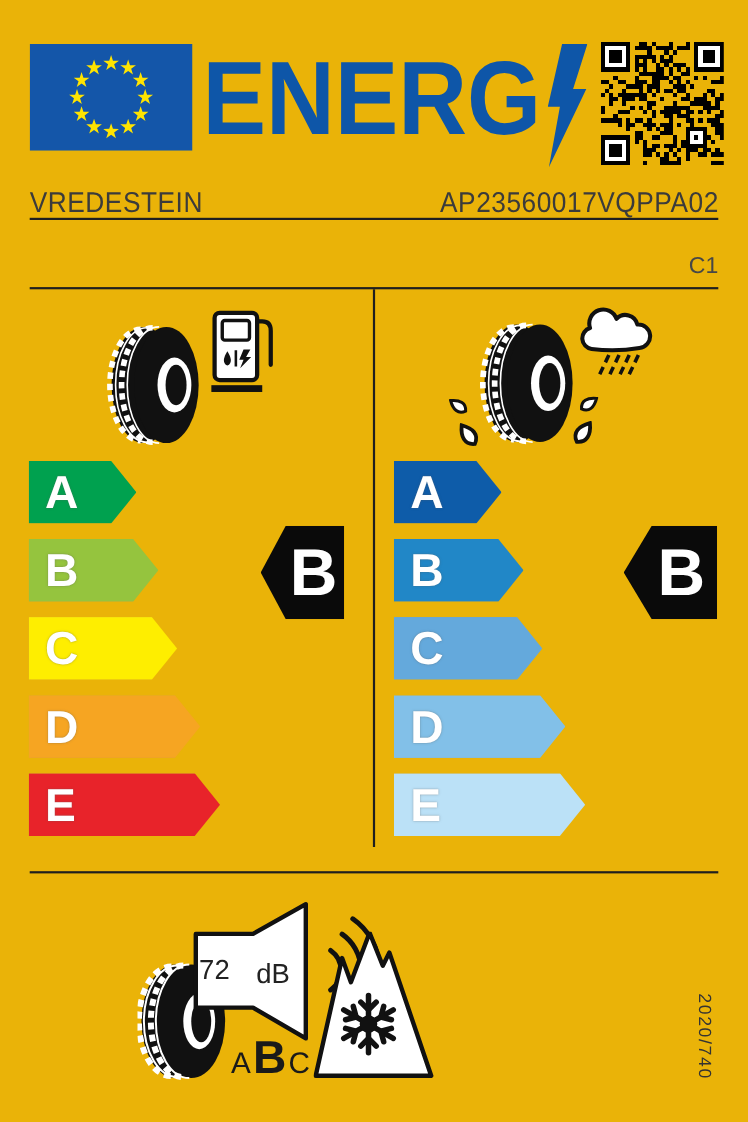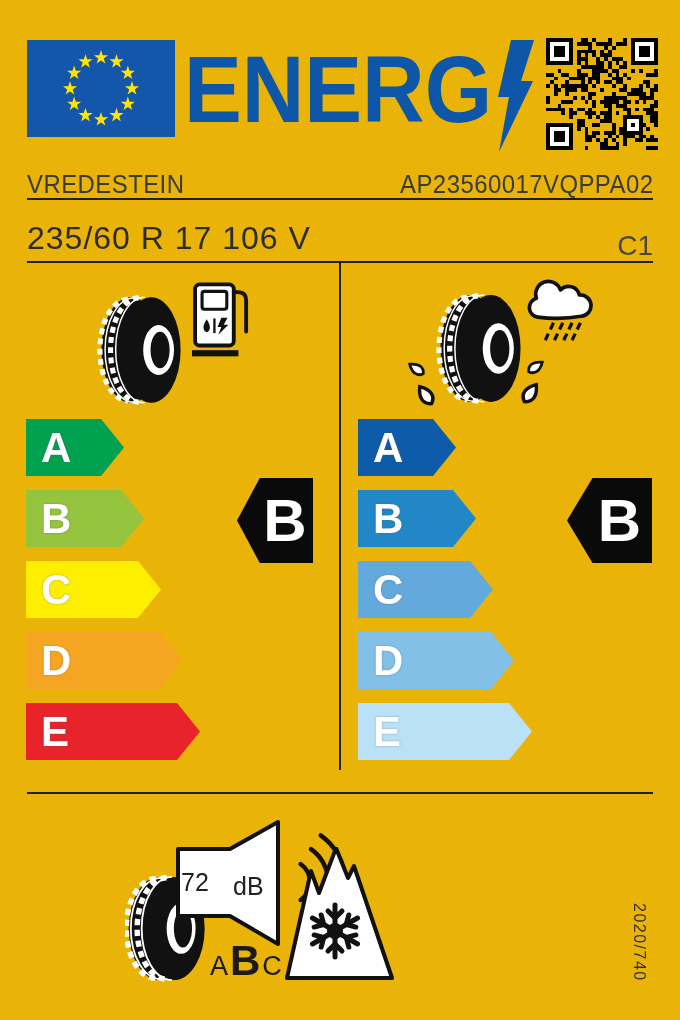--- a/index.html
+++ b/index.html
@@ -4,21 +4,21 @@
 <style>
   html,body{margin:0;padding:0;background:#fff;}
   #label{position:relative;width:680px;height:1020px;background:#eab308;overflow:hidden;
          font-family:"Liberation Sans",sans-serif;color:#2e2e2e;}
   .abs{position:absolute;}
   .hrule{position:absolute;left:27px;width:626px;height:2px;background:#1f1f1f;}
   .vrule{position:absolute;left:339px;top:263px;width:2px;height:507px;background:#1f1f1f;}
   .brand-text{font-size:26px;letter-spacing:.5px;color:#3b3b3b;transform:scaleX(.92);transform-origin:left center;white-space:nowrap;}
   .code-text{font-size:26px;letter-spacing:.5px;color:#3b3b3b;transform:scaleX(.92);transform-origin:right center;white-space:nowrap;}
   .size-text{font-size:32px;letter-spacing:1px;color:#2c2c2c;white-space:nowrap;}
-  .class-text{font-size:28px;color:#474747;margin-left:28px;}
+  .class-text{font-size:21px;color:#474747;margin-left:28px;}
   .arrow{position:absolute;height:57px;display:flex;align-items:center;padding-left:15px;box-sizing:border-box;
          clip-path:polygon(0 0, calc(100% - 23px) 0, 100% 50%, calc(100% - 23px) 100%, 0 100%);
          filter:drop-shadow(0 0 1px #9a9a9a);}
   .arrow-letter{font-size:42px;font-weight:bold;color:#fff;line-height:1;text-shadow:0 0 2px rgba(90,90,90,.55);}
   .indicator{position:absolute;height:85px;display:flex;align-items:center;justify-content:center;
              padding-left:20px;box-sizing:border-box;
              clip-path:polygon(0 50%, 30% 0, 100% 0, 100% 100%, 30% 100%);}
   .indicator-letter{font-size:60px;font-weight:bold;color:#fff;line-height:1;}
   .noise-num{position:absolute;font-size:25px;color:#222;}
   .noise-unit{position:absolute;font-size:25px;color:#222;text-align:center;}
@@ -69,21 +69,20 @@
     <path d="M21,21h3v3h-3z" fill="#fff"></path>
     <path d="M22,22h1v1h-1z" fill="#000"></path>
     <path class="cells" fill="#000" d="M9,0h1v1h-1zM10,0h1v1h-1zM12,0h1v1h-1zM16,0h1v1h-1zM20,0h1v1h-1zM8,1h1v1h-1zM9,1h1v1h-1zM10,1h1v1h-1zM11,1h1v1h-1zM13,1h1v1h-1zM14,1h1v1h-1zM15,1h1v1h-1zM16,1h1v1h-1zM18,1h1v1h-1zM19,1h1v1h-1zM20,1h1v1h-1zM11,2h1v1h-1zM15,2h1v1h-1zM17,2h1v1h-1zM8,3h1v1h-1zM9,3h1v1h-1zM10,3h1v1h-1zM11,3h1v1h-1zM12,3h1v1h-1zM14,3h1v1h-1zM16,3h1v1h-1zM8,4h1v1h-1zM10,4h1v1h-1zM12,4h1v1h-1zM14,4h1v1h-1zM15,4h1v1h-1zM16,4h1v1h-1zM8,5h1v1h-1zM9,5h1v1h-1zM10,5h1v1h-1zM13,5h1v1h-1zM15,5h1v1h-1zM17,5h1v1h-1zM18,5h1v1h-1zM19,5h1v1h-1zM8,6h1v1h-1zM10,6h1v1h-1zM13,6h1v1h-1zM14,6h1v1h-1zM16,6h1v1h-1zM18,6h1v1h-1zM20,6h1v1h-1zM9,7h1v1h-1zM10,7h1v1h-1zM11,7h1v1h-1zM12,7h1v1h-1zM13,7h1v1h-1zM14,7h1v1h-1zM16,7h1v1h-1zM19,7h1v1h-1zM20,7h1v1h-1zM3,8h1v1h-1zM8,8h1v1h-1zM12,8h1v1h-1zM13,8h1v1h-1zM14,8h1v1h-1zM15,8h1v1h-1zM17,8h1v1h-1zM18,8h1v1h-1zM22,8h1v1h-1zM24,8h1v1h-1zM28,8h1v1h-1zM0,9h1v1h-1zM1,9h1v1h-1zM4,9h1v1h-1zM5,9h1v1h-1zM8,9h1v1h-1zM9,9h1v1h-1zM10,9h1v1h-1zM12,9h1v1h-1zM13,9h1v1h-1zM16,9h1v1h-1zM18,9h1v1h-1zM20,9h1v1h-1zM26,9h1v1h-1zM27,9h1v1h-1zM28,9h1v1h-1zM2,10h1v1h-1zM6,10h1v1h-1zM7,10h1v1h-1zM8,10h1v1h-1zM9,10h1v1h-1zM11,10h1v1h-1zM12,10h1v1h-1zM13,10h1v1h-1zM17,10h1v1h-1zM18,10h1v1h-1zM19,10h1v1h-1zM21,10h1v1h-1zM1,11h1v1h-1zM5,11h1v1h-1zM9,11h1v1h-1zM11,11h1v1h-1zM13,11h1v1h-1zM15,11h1v1h-1zM16,11h1v1h-1zM18,11h1v1h-1zM19,11h1v1h-1zM25,11h1v1h-1zM26,11h1v1h-1zM0,12h1v1h-1zM2,12h1v1h-1zM4,12h1v1h-1zM5,12h1v1h-1zM6,12h1v1h-1zM7,12h1v1h-1zM8,12h1v1h-1zM9,12h1v1h-1zM10,12h1v1h-1zM12,12h1v1h-1zM17,12h1v1h-1zM20,12h1v1h-1zM24,12h1v1h-1zM26,12h1v1h-1zM28,12h1v1h-1zM2,13h1v1h-1zM3,13h1v1h-1zM5,13h1v1h-1zM6,13h1v1h-1zM7,13h1v1h-1zM9,13h1v1h-1zM10,13h1v1h-1zM14,13h1v1h-1zM19,13h1v1h-1zM20,13h1v1h-1zM22,13h1v1h-1zM23,13h1v1h-1zM24,13h1v1h-1zM27,13h1v1h-1zM28,13h1v1h-1zM2,14h1v1h-1zM5,14h1v1h-1zM11,14h1v1h-1zM12,14h1v1h-1zM17,14h1v1h-1zM21,14h1v1h-1zM22,14h1v1h-1zM23,14h1v1h-1zM24,14h1v1h-1zM25,14h1v1h-1zM27,14h1v1h-1zM0,15h1v1h-1zM7,15h1v1h-1zM9,15h1v1h-1zM11,15h1v1h-1zM15,15h1v1h-1zM16,15h1v1h-1zM17,15h1v1h-1zM18,15h1v1h-1zM19,15h1v1h-1zM20,15h1v1h-1zM24,15h1v1h-1zM25,15h1v1h-1zM26,15h1v1h-1zM27,15h1v1h-1zM0,16h1v1h-1zM4,16h1v1h-1zM5,16h1v1h-1zM6,16h1v1h-1zM10,16h1v1h-1zM12,16h1v1h-1zM14,16h1v1h-1zM15,16h1v1h-1zM16,16h1v1h-1zM17,16h1v1h-1zM18,16h1v1h-1zM20,16h1v1h-1zM21,16h1v1h-1zM23,16h1v1h-1zM25,16h1v1h-1zM28,16h1v1h-1zM3,17h1v1h-1zM12,17h1v1h-1zM15,17h1v1h-1zM16,17h1v1h-1zM18,17h1v1h-1zM19,17h1v1h-1zM20,17h1v1h-1zM27,17h1v1h-1zM28,17h1v1h-1zM0,18h1v1h-1zM1,18h1v1h-1zM2,18h1v1h-1zM3,18h1v1h-1zM4,18h1v1h-1zM6,18h1v1h-1zM8,18h1v1h-1zM9,18h1v1h-1zM11,18h1v1h-1zM16,18h1v1h-1zM20,18h1v1h-1zM21,18h1v1h-1zM23,18h1v1h-1zM25,18h1v1h-1zM26,18h1v1h-1zM27,18h1v1h-1zM4,19h1v1h-1zM6,19h1v1h-1zM7,19h1v1h-1zM10,19h1v1h-1zM11,19h1v1h-1zM12,19h1v1h-1zM14,19h1v1h-1zM15,19h1v1h-1zM16,19h1v1h-1zM18,19h1v1h-1zM21,19h1v1h-1zM26,19h1v1h-1zM27,19h1v1h-1zM28,19h1v1h-1zM6,20h1v1h-1zM11,20h1v1h-1zM13,20h1v1h-1zM15,20h1v1h-1zM16,20h1v1h-1zM27,20h1v1h-1zM28,20h1v1h-1zM8,21h1v1h-1zM9,21h1v1h-1zM14,21h1v1h-1zM15,21h1v1h-1zM16,21h1v1h-1zM27,21h1v1h-1zM28,21h1v1h-1zM8,22h1v1h-1zM9,22h1v1h-1zM12,22h1v1h-1zM13,22h1v1h-1zM17,22h1v1h-1zM25,22h1v1h-1zM28,22h1v1h-1zM8,23h1v1h-1zM10,23h1v1h-1zM17,23h1v1h-1zM19,23h1v1h-1zM26,23h1v1h-1zM10,24h1v1h-1zM12,24h1v1h-1zM13,24h1v1h-1zM15,24h1v1h-1zM16,24h1v1h-1zM17,24h1v1h-1zM19,24h1v1h-1zM10,25h1v1h-1zM11,25h1v1h-1zM12,25h1v1h-1zM16,25h1v1h-1zM18,25h1v1h-1zM20,25h1v1h-1zM21,25h1v1h-1zM22,25h1v1h-1zM24,25h1v1h-1zM25,25h1v1h-1zM27,25h1v1h-1zM10,26h1v1h-1zM11,26h1v1h-1zM13,26h1v1h-1zM15,26h1v1h-1zM17,26h1v1h-1zM20,26h1v1h-1zM23,26h1v1h-1zM24,26h1v1h-1zM26,26h1v1h-1zM27,26h1v1h-1zM28,26h1v1h-1zM14,27h1v1h-1zM15,27h1v1h-1zM18,27h1v1h-1zM20,27h1v1h-1zM10,28h1v1h-1zM14,28h1v1h-1zM15,28h1v1h-1zM16,28h1v1h-1zM17,28h1v1h-1zM18,28h1v1h-1zM26,28h1v1h-1zM27,28h1v1h-1zM28,28h1v1h-1z"></path>
   </svg>
 
   <div class="abs brand-text" style="left:27px;top:169px">VREDESTEIN</div>
   <div class="abs code-text" style="right:27px;top:169px">AP23560017VQPPA02</div>
 
   <div class="hrule" style="top: 198px; background: rgb(31, 31, 31);"></div>
 
-  <div class="abs size-text" style="left:27px;top:220px">235/60 R 17 106 V</div>
   <div class="abs class-text" style="right:27px;top:230px">C1</div>
 
   <div class="hrule" style="top: 261px; background: rgb(31, 31, 31);"></div>
   <div class="vrule" style="background: rgb(31, 31, 31);"></div>
 
   <svg class="abs" style="left:97px;top:293px" width="88" height="114" viewBox="0 0 120 150">
     <ellipse cx="46" cy="75" rx="40" ry="72" fill="#111"></ellipse>
     <ellipse cx="74" cy="75" rx="40" ry="72" fill="#111"></ellipse>
     <path d="M42,6 A38,69 0 0 0 42,144" stroke="#fff" stroke-width="7" fill="none" stroke-dasharray="8,6"></path>
     <path d="M57,4 A38,70 0 0 0 57,146" stroke="#fff" stroke-width="7" fill="none" stroke-dasharray="8,6"></path>

